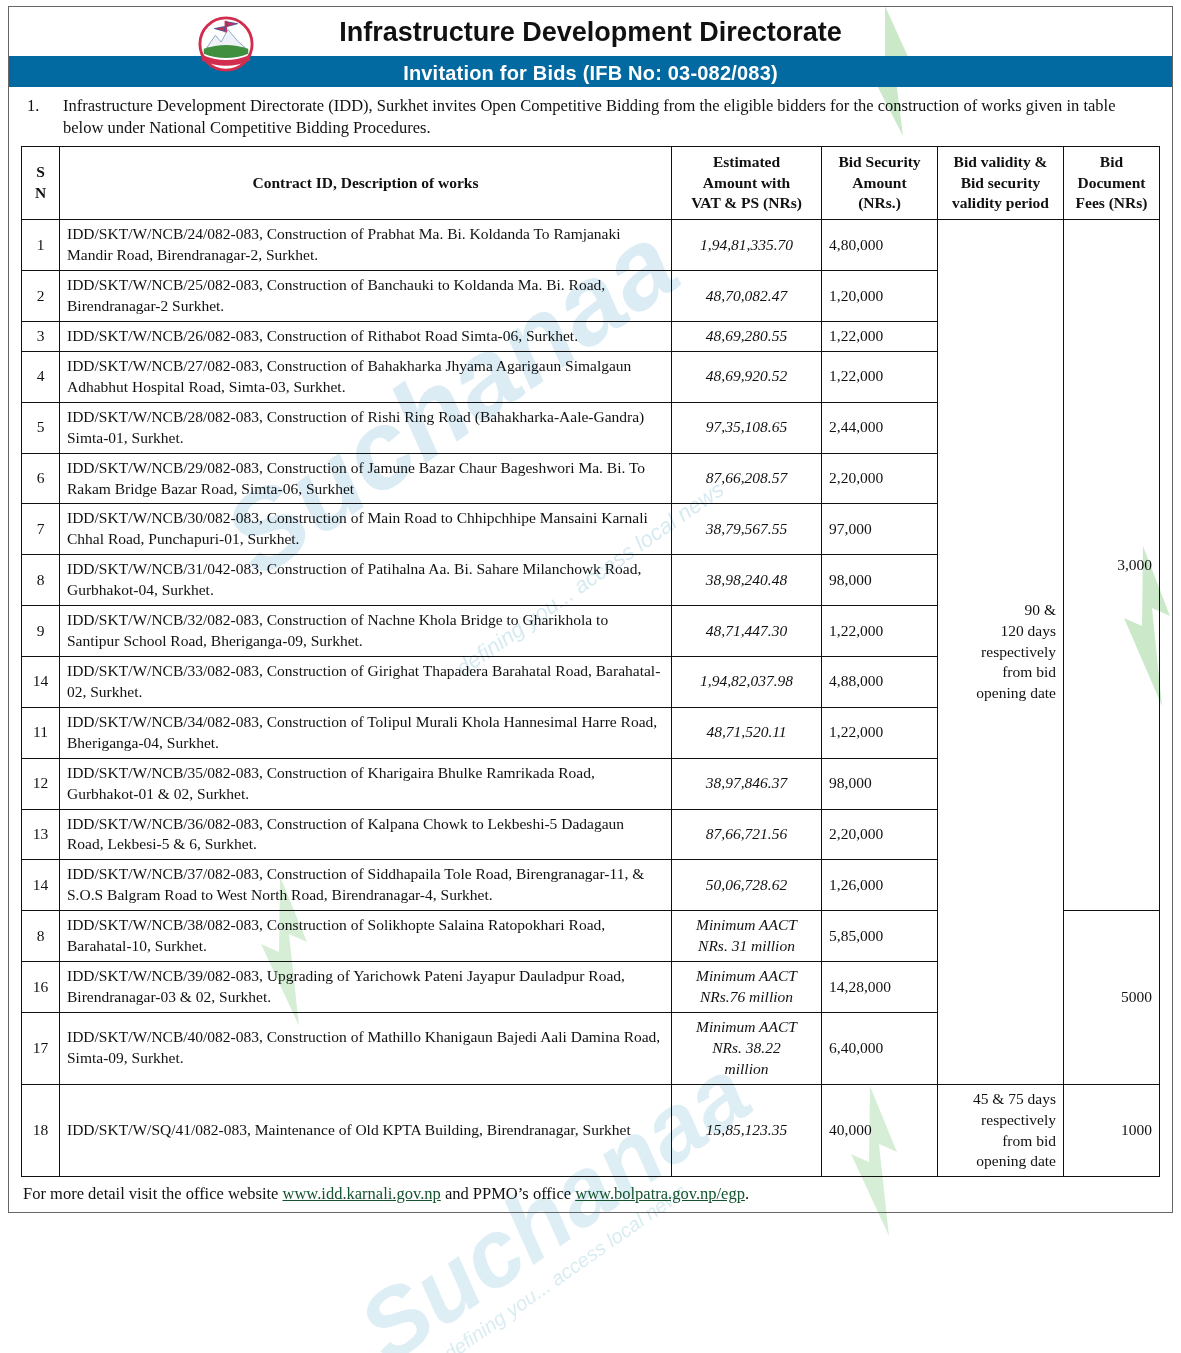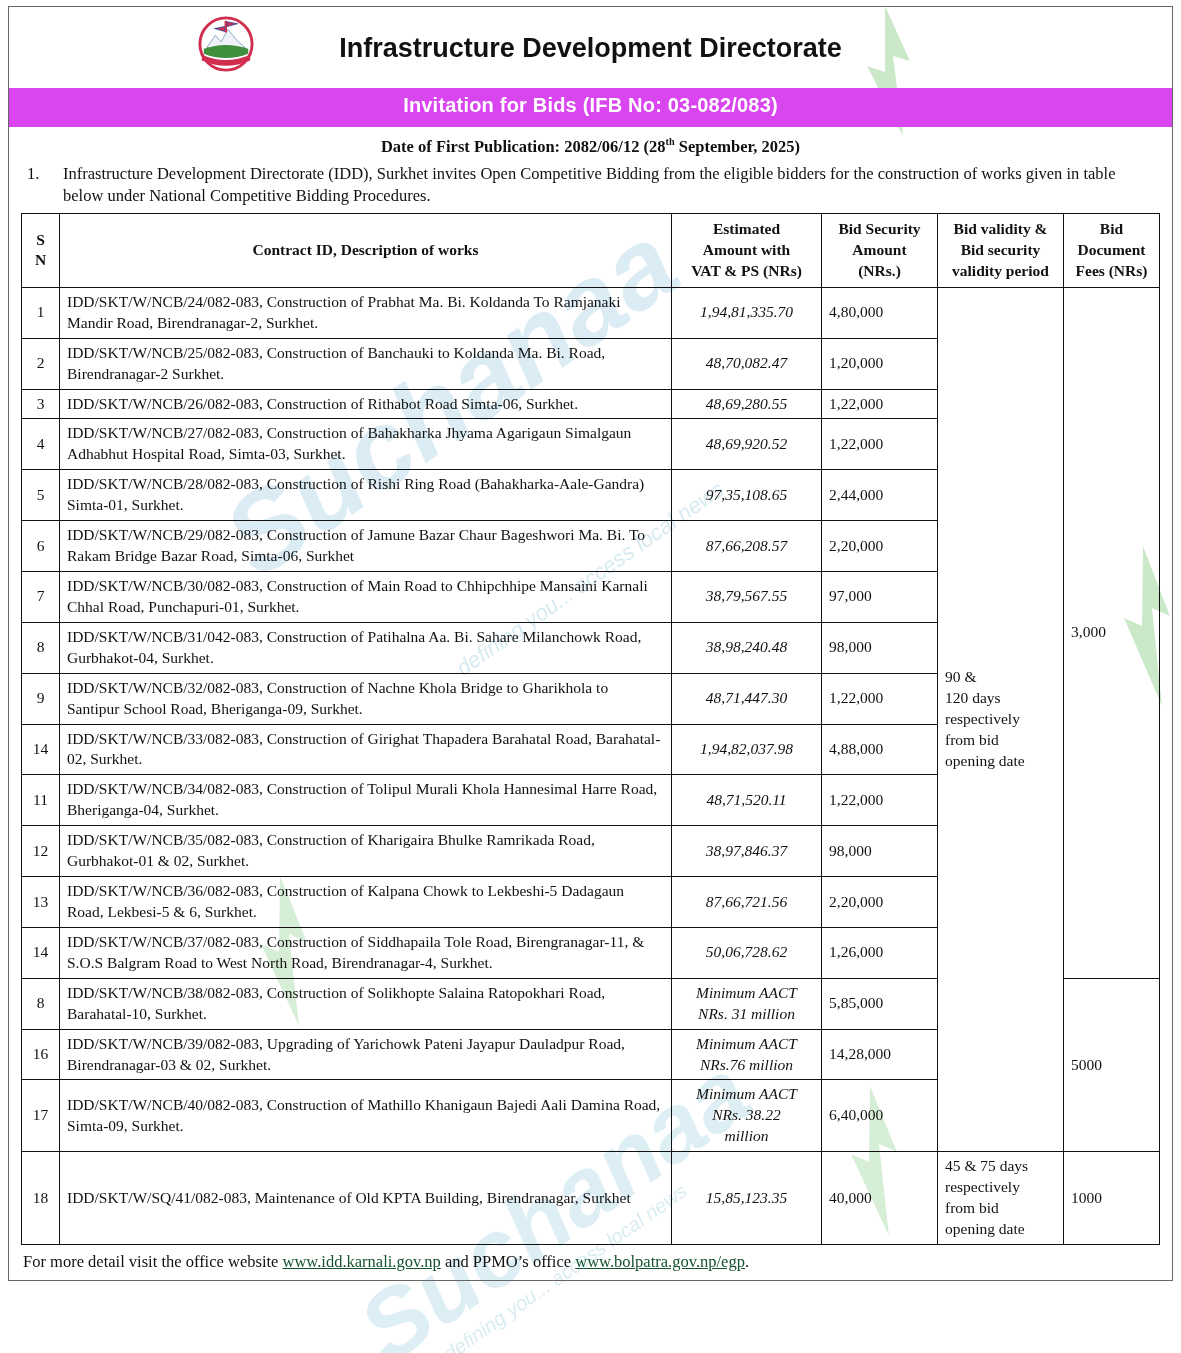--- a/index.html
+++ b/index.html
@@ -31,31 +31,31 @@
   .doc {
     position:relative; margin:6px 8px 0 8px;
     border:1px solid #666; background:transparent; z-index:10;
   }
 
   
   .doc-header { position:relative; padding:10px 0 8px 0; text-align:center; }
   .logo { position:absolute; left:188px; top:8px; width:58px; height:58px; }
   .org-name {
     font-family:"Liberation Sans", sans-serif; font-weight:bold;
-    font-size:27px; line-height:1.15; margin:16px;
+    font-size:27px; line-height:1.15; margin:0;
   }
   .org-loc {
     font-family:"Liberation Sans", sans-serif; font-weight:bold;
     font-size:19px; margin:2px 0 0 0;
   }
 
   .banner {
-    background:#d946ef; color:#fff; text-align:center;
+    background:#0369a1; color:#fff; text-align:center;
     font-family:"Liberation Sans", sans-serif; font-weight:bold;
-    font-size:20px; padding:6px 0 10px 0; letter-spacing:0.2px;
+    font-size:20px; padding:6px 0 2px 0; letter-spacing:0.2px;
   }
 
   .content { padding:6px 12px 0 12px; }
   .pub-date { text-align:center; font-weight:bold; font-size:16.5px; padding:3px 0 4px 0; }
   .pub-date sup { font-size:0.62em; vertical-align:super; }
 
   .intro { display:flex; font-size:16.5px; line-height:1.35; padding:2px 0 6px 0; }
   .intro .num { width:36px; flex:0 0 36px; padding-left:6px; }
   .intro .txt { flex:1; padding-right:6px; }
 
@@ -67,21 +67,21 @@
   table.bids th, table.bids td {
     border:1px solid #111; padding:4px 7px; vertical-align:middle;
   }
   table.bids th {
     font-weight:bold; text-align:center; white-space:pre-line; padding:5px 4px;
   }
   td.td-sn   { text-align:center; }
   td.td-desc { text-align:left; }
   td.td-amount { text-align:center; white-space:pre-line;font-style:italic; }
   td.td-num  { }
-  td.td-center { text-align:left; white-space:pre-line; vertical-align:middle; }
+  td.td-center { text-align:right; white-space:pre-line; vertical-align:middle; }
 
   .foot-note { font-size:16.5px; padding:7px 2px 8px 2px; }
   .foot-note a { color:#14532d; text-decoration:underline; }
 
   .source-line {
     text-align:right; font-style:italic; font-size:16px;
     padding:6px 14px 6px 0; position:relative; z-index:10;
   }
 </style>
 </head>
@@ -120,23 +120,20 @@
         <path d="M31 7 L42 9 L31 12 Z" fill="#d12d4e" stroke="#2b4a9b" stroke-width="0.8"></path>
         <path d="M28.5 12 L18 14 L28.5 17 Z" fill="#d12d4e" stroke="#2b4a9b" stroke-width="0.8"></path>
       </svg>
       <h1 class="org-name">Infrastructure Development Directorate</h1>
     </div>
 
     <div class="banner">Invitation for Bids (IFB No: 03-082/083)</div>
 
     <div class="content">
 
-      <div class="pub-date">
-        <span>Date of First Publication: 2082/06/12 (28</span><sup>th</sup><span> September, 2025)</span>
-      </div>
 
       <div class="intro">
         <span class="num">1.</span>
         <span class="txt">Infrastructure Development Directorate (IDD), Surkhet invites Open Competitive Bidding from the eligible bidders for the construction of works given in table below under National Competitive Bidding Procedures.</span>
       </div>
 
       <table class="bids">
         <colgroup>
           <col style="width:38px">
           <col>

